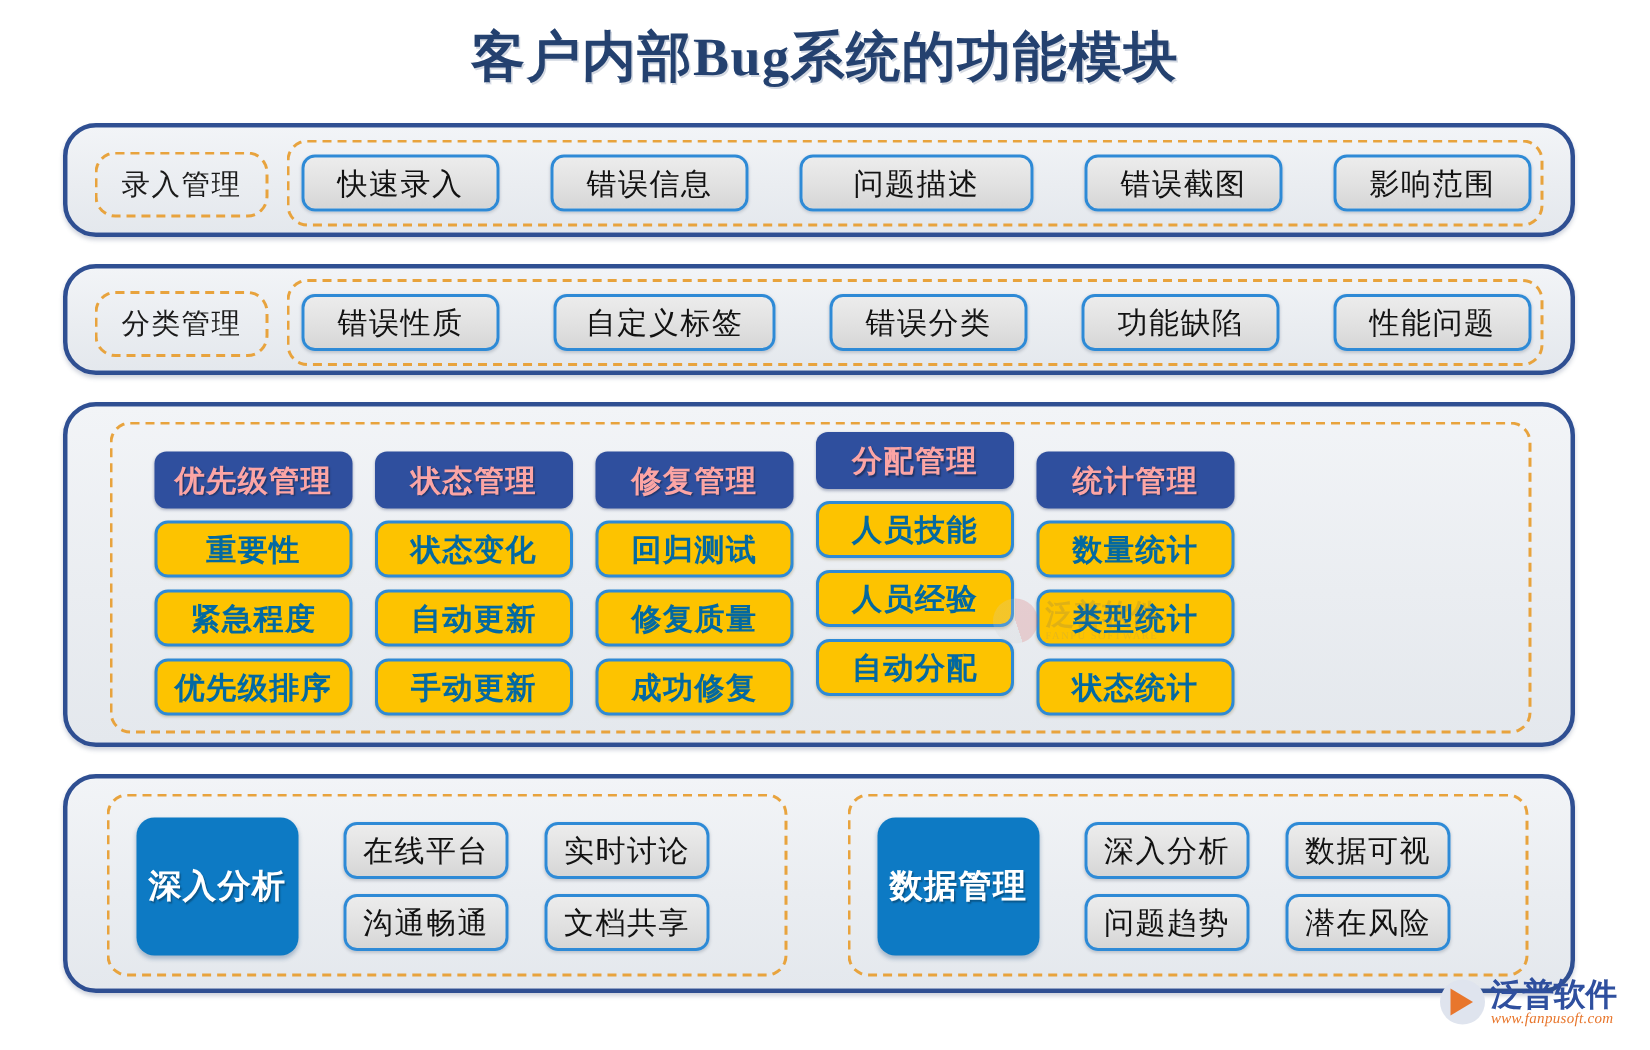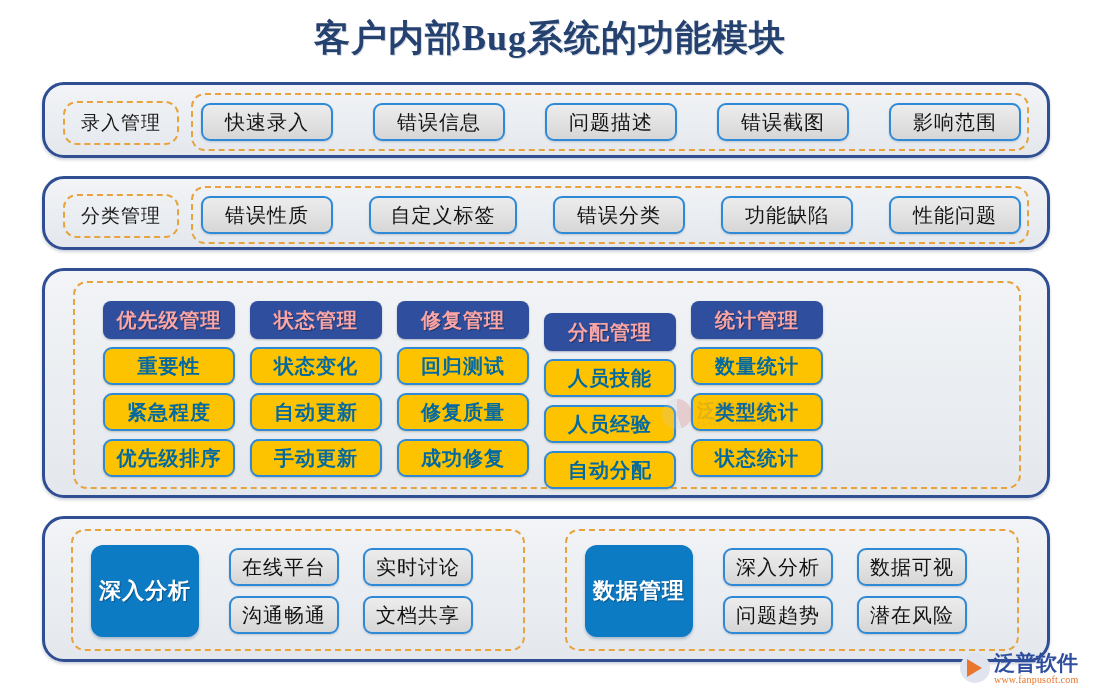--- a/index.html
+++ b/index.html
@@ -164,38 +164,38 @@
   }
   .logo-mark .lm-t{
     position:absolute;left:7px;top:6px;
     width:0;height:0;
     border-top:9px solid transparent;
     border-bottom:9px solid transparent;
     border-left:15px solid #e8762c;
   }
   .logo-txt{display:flex;flex-direction:column;}
   .logo-name{font-size:21px;font-weight:700;color:#2f4f9e;line-height:22px;letter-spacing:0px;}
-  .logo-url{font-size:10px;color:#e8762c;letter-spacing:.2px;line-height:12px;}
+  .logo-url{font-size:10px;color:#e8762c;letter-spacing:.2px;line-height:12px;font-style:italic;}
 </style>
 </head>
 <body>
 
 <div id="page">
 
   <div class="title">客户内部Bug系统的功能模块</div>
 
   <div class="section sec1">
     <div class="dashed cat-tag" style="left:18px;top:16px;width:116px;height:44px;">录入管理</div>
 
     <div class="dashed" style="left:146px;top:8px;width:838px;height:58px;"></div>
 
     <div class="row-chips" style="left:156px;top:18px;width:820px;height:38px;justify-content:space-between;">
       <div class="chip" style="width:132px;">快速录入</div>
       <div class="chip" style="width:132px;">错误信息</div>
-      <div class="chip" style="width:132px;font-family:Liberation Serif, serif;">问题描述</div>
+      <div class="chip" style="width:156px;font-family:Liberation Serif, serif;">问题描述</div>
       <div class="chip" style="width:132px;">错误截图</div>
       <div class="chip" style="width:132px;">影响范围</div>
     </div>
   </div>
 
   <div class="section sec2">
     <div class="dashed cat-tag" style="left:18px;top:15px;width:116px;height:44px;">分类管理</div>
 
     <div class="dashed" style="left:146px;top:7px;width:838px;height:58px;"></div>
 
@@ -225,21 +225,21 @@
       <div class="chip-y">手动更新</div>
     </div>
 
     <div class="col3" style="left:352px;top:30px;width:132px;">
       <div class="col-head">修复管理</div>
       <div class="chip-y">回归测试</div>
       <div class="chip-y">修复质量</div>
       <div class="chip-y">成功修复</div>
     </div>
 
-    <div class="col3" style="left:499px;top:42px;width:132px;">
+    <div class="col3" style="left:499px;top:17px;width:132px;">
       <div class="col-head">分配管理</div>
       <div class="chip-y">人员技能</div>
       <div class="chip-y">人员经验</div>
       <div class="chip-y">自动分配</div>
     </div>
 
     <div class="col3" style="left:646px;top:30px;width:132px;">
       <div class="col-head">统计管理</div>
       <div class="chip-y">数量统计</div>
       <div class="chip-y">类型统计</div>

